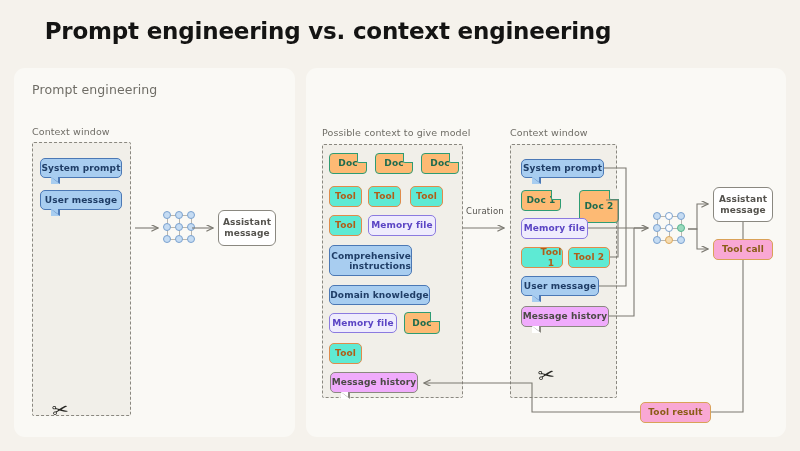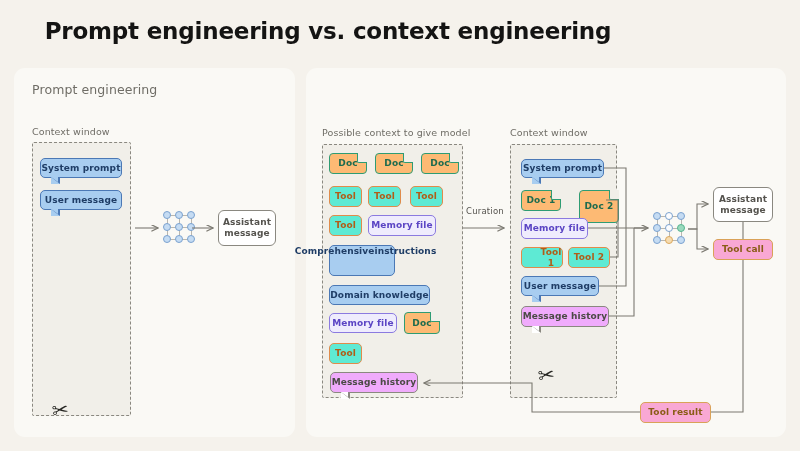--- a/index.html
+++ b/index.html
@@ -212,21 +212,21 @@
     <span class="fold"></span>
   </div>
 
   <div class="chip orange" style="left:329px;top:186px;width:33px;height:21px;">Tool</div>
   <div class="chip orange" style="left:368px;top:186px;width:33px;height:21px;">Tool</div>
   <div class="chip orange" style="left:410px;top:186px;width:33px;height:21px;">Tool</div>
 
   <div class="chip orange" style="left:329px;top:215px;width:33px;height:21px;">Tool</div>
   <div class="chip purple" style="left:368px;top:215px;width:68px;height:21px;">Memory file</div>
 
-  <div class="chip blue" style="left:329px;top:245px;width:66px;height:31px;flex-direction:row;align-items:flex-start;padding-left:7px;line-height:10px;">
+  <div class="chip blue" style="left:329px;top:245px;width:83px;height:31px;flex-direction:column;align-items:flex-end;padding-left:7px;line-height:10px;">
     <span>Comprehensive</span>
     <span>instructions</span>
   </div>
 
   <div class="chip blue" style="left:329px;top:285px;width:101px;height:20px;">Domain knowledge</div>
 
   <div class="chip purple" style="left:329px;top:313px;width:68px;height:20px;">Memory file</div>
   <div class="chip doc on-dash" style="left:404px;top:312px;width:36px;height:22px;">
     <span>Doc</span>
     <span class="fold"></span>

